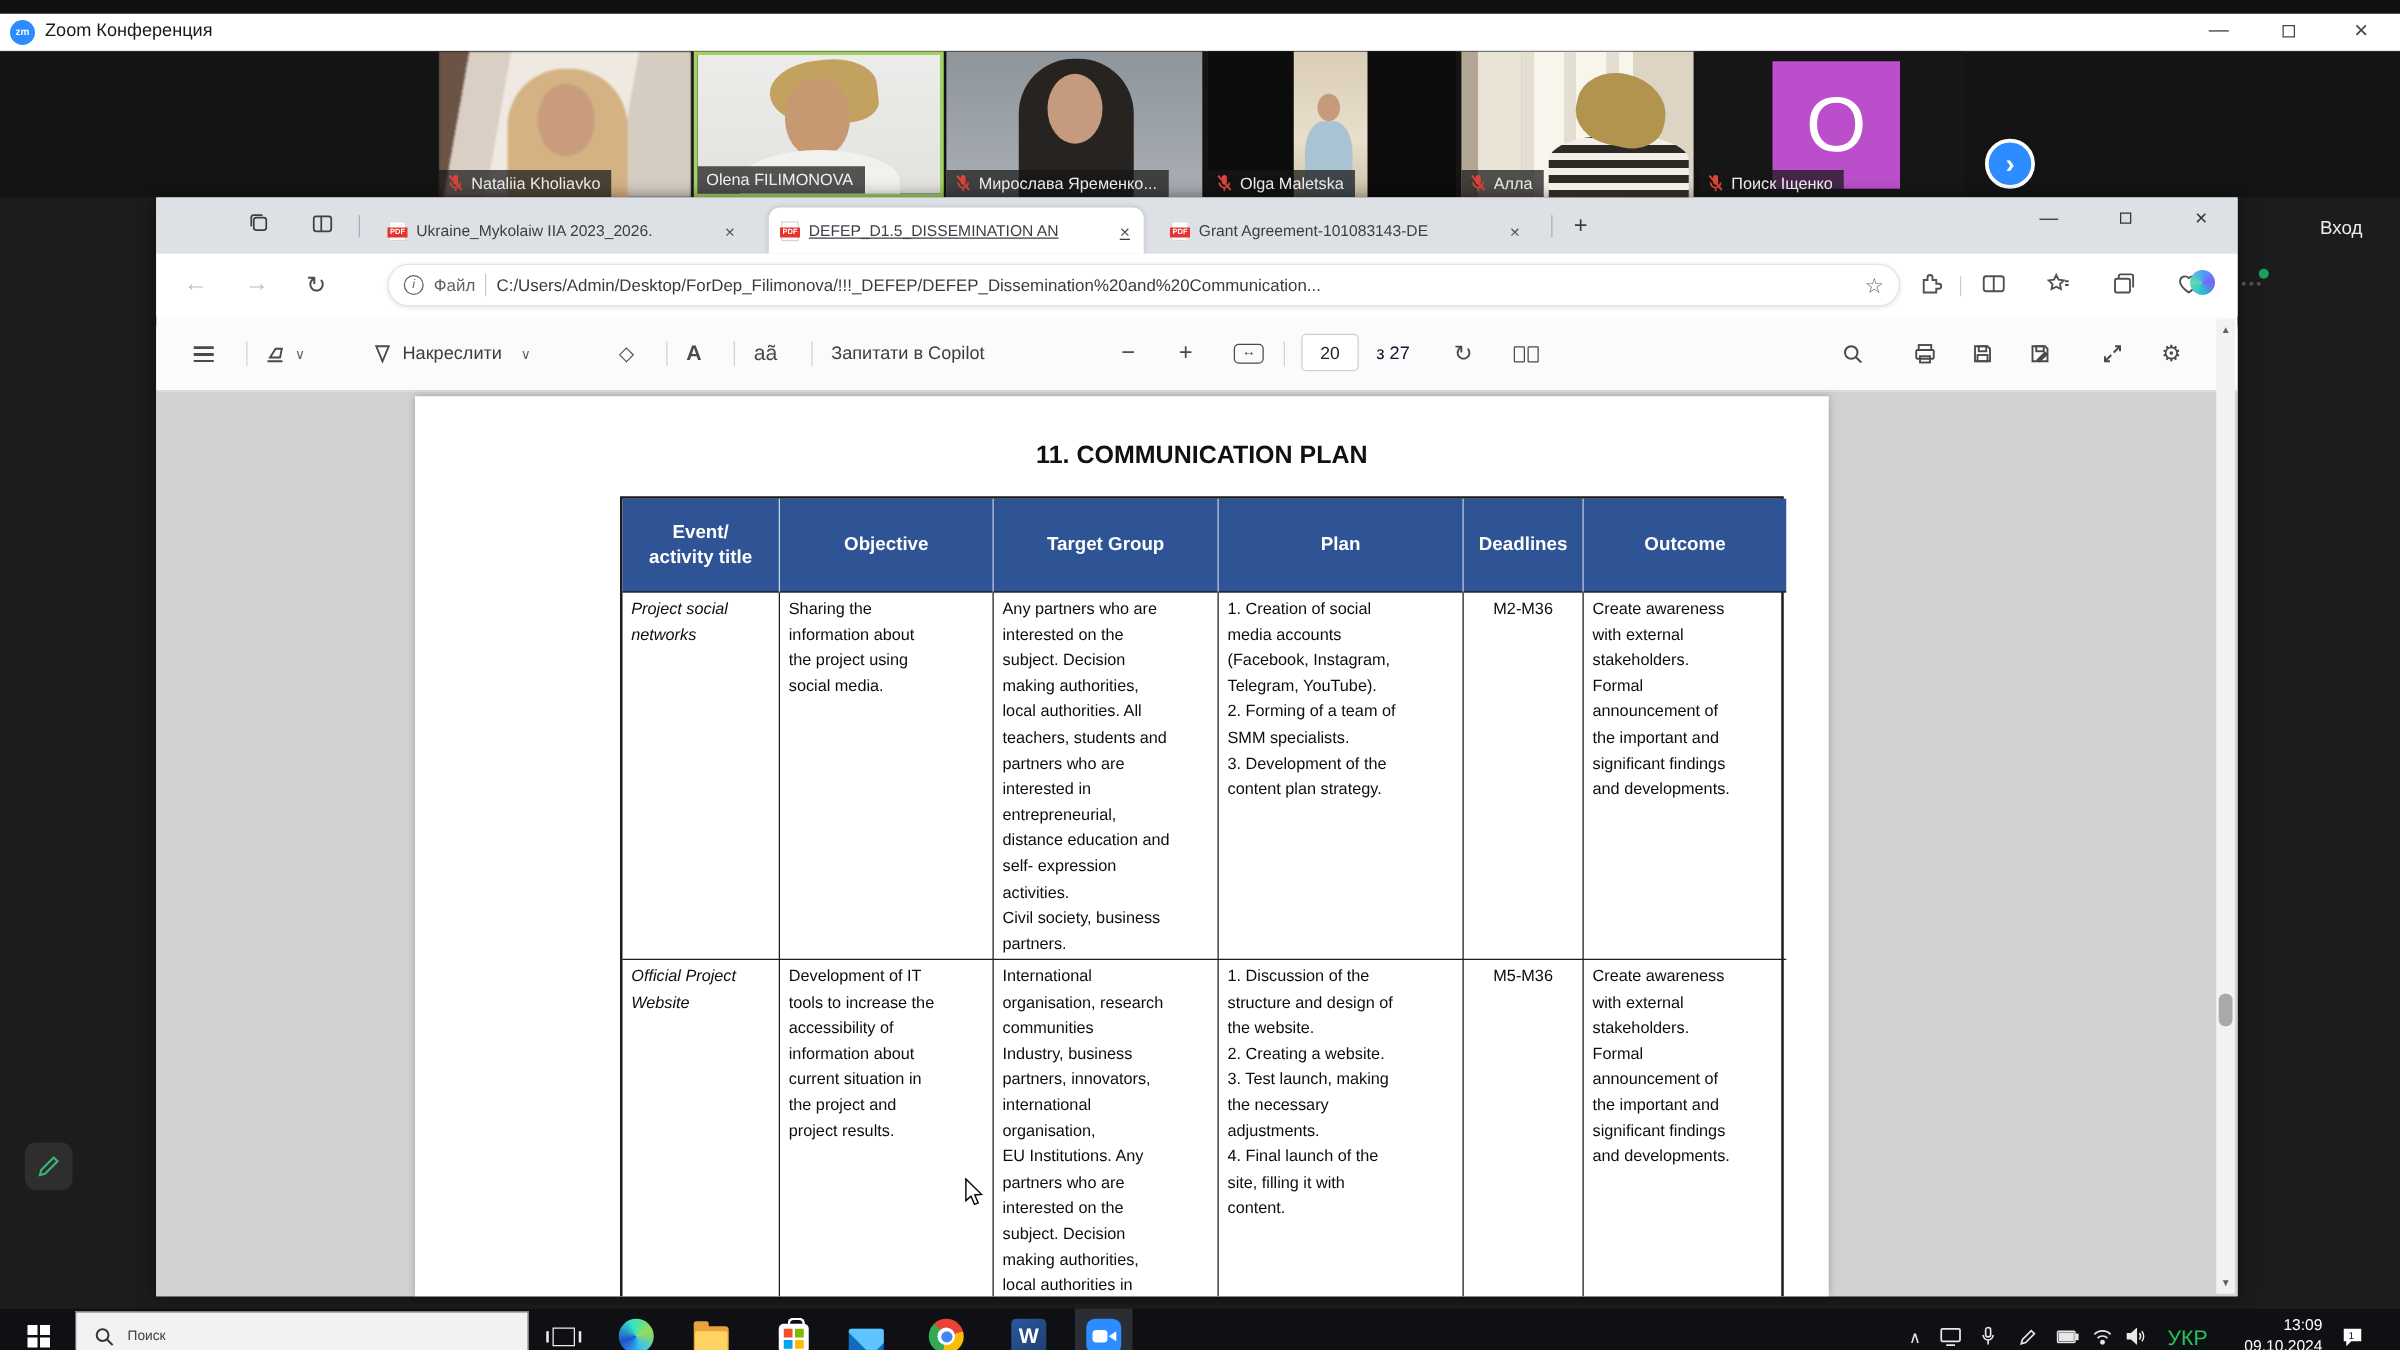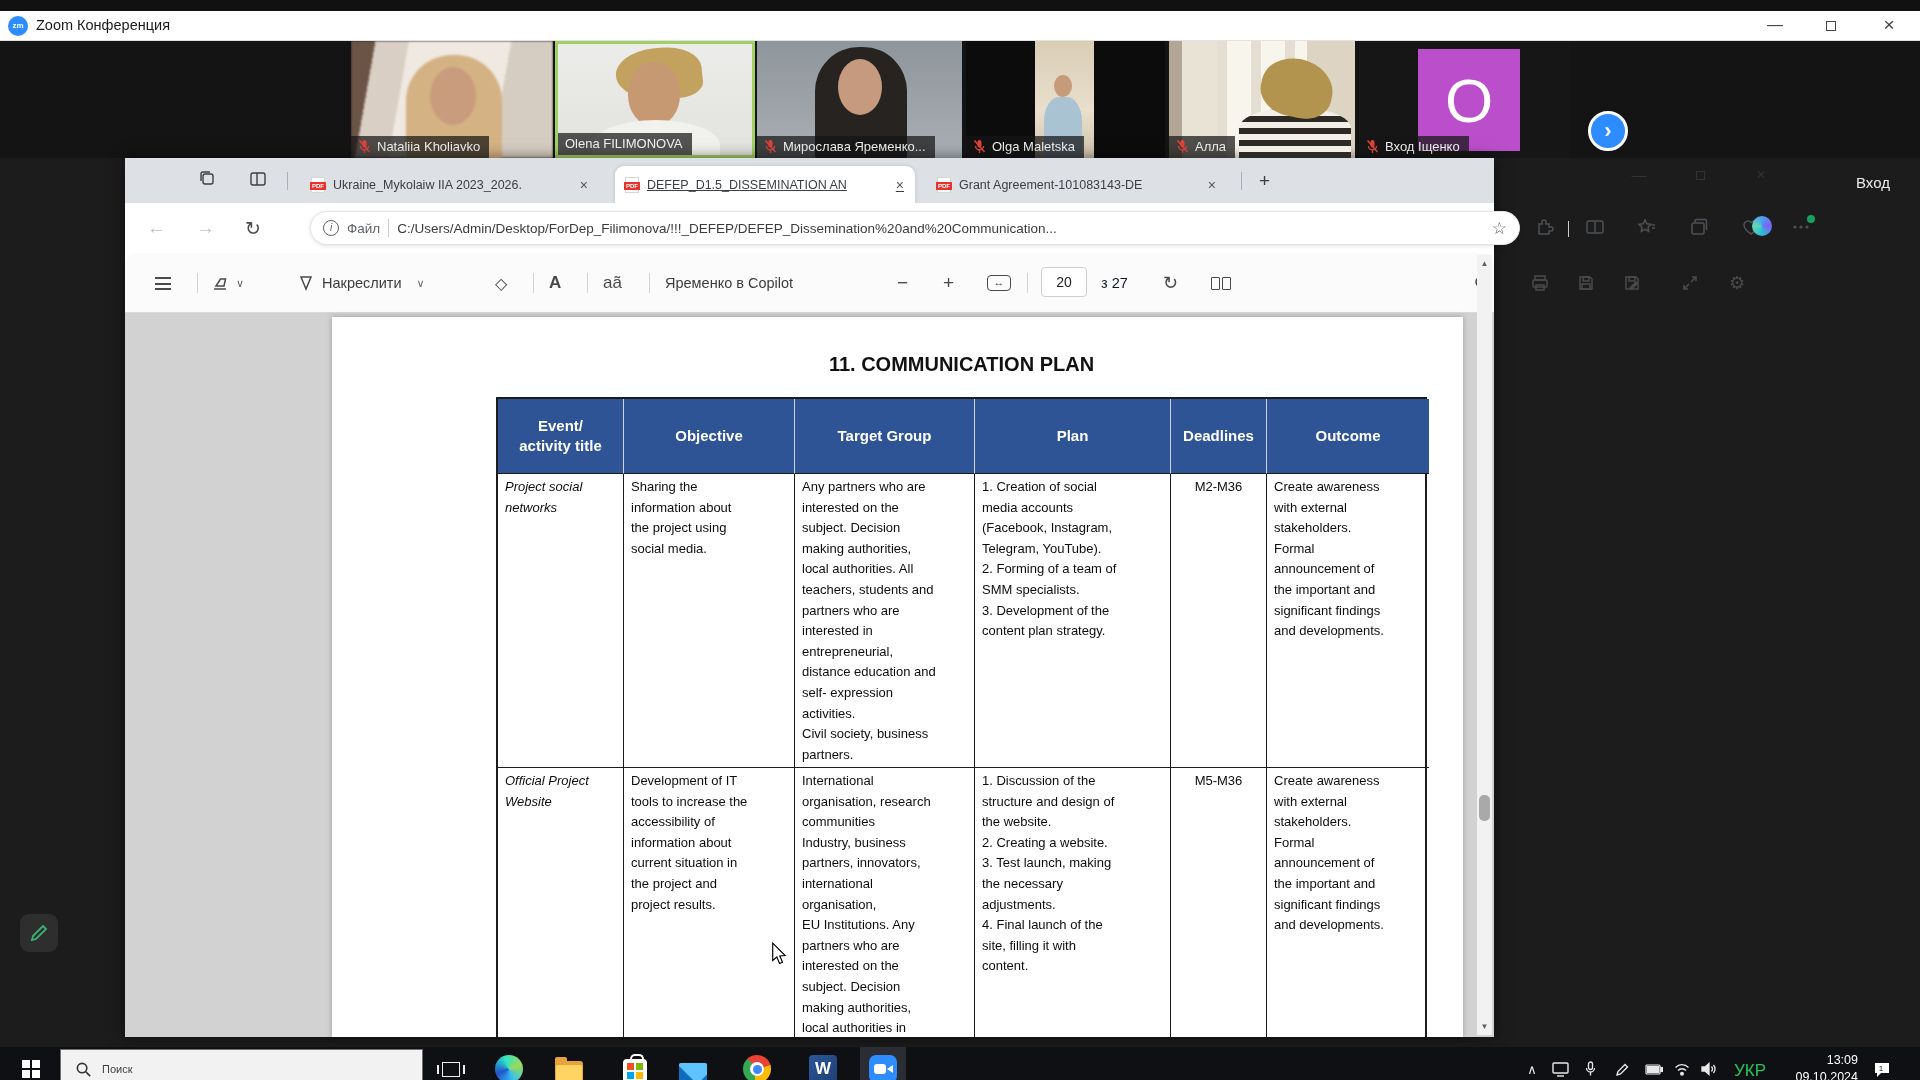--- a/index.html
+++ b/index.html
@@ -44,21 +44,21 @@
   .t5 .scene:after { content:""; position:absolute; left:26%; top:0; width:48%; height:100%; background:repeating-linear-gradient(90deg,rgba(190,180,160,.35) 0 10px,rgba(255,255,255,0) 10px 34px); }
   .t5 .hair { left:92px; top:18px; width:72px; height:58px; background:#b2944f; border-radius:55% 60% 45% 50%; transform:rotate(12deg); z-index:2; }
   .t5 .body { left:70px; top:68px; width:112px; height:49px; background:repeating-linear-gradient(0deg,#2d2925 0 6px,#f3efe8 6px 12px); border-radius:40% 40% 0 0; z-index:1; }
   
   .t6 .scene { background:#161616; }
   .avatar-square { position:absolute; left:59px; top:8px; width:102px; height:102px; background:#bb4fcb; color:#fff; display:flex; align-items:center; justify-content:center; font-size:62px; font-weight:300; }
   .next-btn { position:absolute; left:1588px; top:70px; width:40px; height:40px; border-radius:50%; background:#2d8cff; border:3px solid #fff; color:#fff; font-size:22px; font-weight:bold; text-align:center; line-height:33px; }
   .mic-off { width:13px; height:15px; flex:0 0 auto; }
 
   
-  .edge { position:absolute; left:125px; top:147px; width:1369px; height:879px; background:#fff; box-shadow:0 0 14px rgba(0,0,0,.55); }
+  .edge { position:absolute; left:125px; top:147px; width:1665px; height:879px; background:#fff; box-shadow:0 0 14px rgba(0,0,0,.55); }
   .tabbar { position:absolute; left:0; top:0; width:100%; height:45px; background:#dde1e6; }
   .tb-ic { position:absolute; top:12px; width:22px; height:22px; color:#3c4043; font-size:15px; text-align:center; line-height:21px; }
   .avatar-circ { width:20px; height:20px; border-radius:50%; background:#aeb3b9; position:relative; }
   .avatar-circ:after { content:""; position:absolute; left:6px; top:3px; width:8px; height:8px; border-radius:50%; background:#dde1e6; box-shadow:0 9px 0 2px #dde1e6; }
   .tab { position:absolute; top:8px; height:37px; display:flex; align-items:center; gap:8px; padding:0 8px 0 10px; font-size:12.5px; color:#3b3f44; }
   .tab .ttl { overflow:hidden; white-space:nowrap; flex:1; }
   .tab.active { background:#fff; border-radius:9px 9px 0 0; box-shadow:0 0 4px rgba(0,0,0,.15);text-decoration:underline; }
   .tab .x { font-size:14px; color:#555; padding:0 3px; }
   .pdf-fav { width:14px; height:16px; background:#fff; border:1px solid #d6d6d6; position:relative; flex:0 0 auto; }
   .pdf-fav i { position:absolute; left:-2px; bottom:2px; background:#e8322e; color:#fff; font-style:normal; font-size:6px; font-weight:bold; padding:1px 2px; line-height:1; }
@@ -240,21 +240,21 @@
     <div class="tile t6" style="left:1359px; width:211px;">
       <div class="scene"></div>
       <div class="avatar-square">O</div>
       <div class="vname">
         <svg class="mic-off" viewBox="0 0 13 15">
             <rect x="4.5" y="1" width="4" height="7.5" rx="2" fill="#e0443a"></rect>
             <path d="M2.5 7a4 4 0 0 0 8 0" stroke="#e0443a" stroke-width="1.4" fill="none"></path>
             <line x1="6.5" y1="11" x2="6.5" y2="14" stroke="#e0443a" stroke-width="1.4"></line>
             <line x1="1.5" y1="1.5" x2="11.5" y2="13" stroke="#e0443a" stroke-width="1.6"></line>
           </svg>
-        <span>Вход Іщенко</span>
+        <span>Поиск Іщенко</span>
       </div>
     </div>
 
     <div class="next-btn">›</div>
   </div>
 
   <div class="vhod">Вход</div>
 
   <div class="edge">
 
@@ -379,21 +379,21 @@
         <span>Накреслити</span>
         <span class="chev" style="margin-left:8px;">∨</span>
       </div>
       <div class="pt glyph-ic" style="left:370px; font-size:16px;">◇</div>
       <div class="pt-sep" style="left:408px;"></div>
       <div class="pt glyph-ic" style="left:424px; font-weight:bold;">A</div>
       <div class="pt-sep" style="left:462px;"></div>
       <div class="pt glyph-ic" style="left:478px;">aã</div>
       <div class="pt-sep" style="left:524px;"></div>
       <div class="pt" style="left:540px;">
-        <span>Яременко в Copilot</span>
+        <span>Запитати в Copilot</span>
       </div>
 
       <div class="pt glyph-ic" style="left:772px; font-size:19px;">−</div>
       <div class="pt glyph-ic" style="left:818px; font-size:19px;">+</div>
       <div class="pt" style="left:862px;">
           <span class="fitw">↔</span>
         </div>
       <div class="pt-sep" style="left:902px;"></div>
       <div class="pt" style="left:916px; top:15px;">
         <input class="pagebox" value="20" style="">

